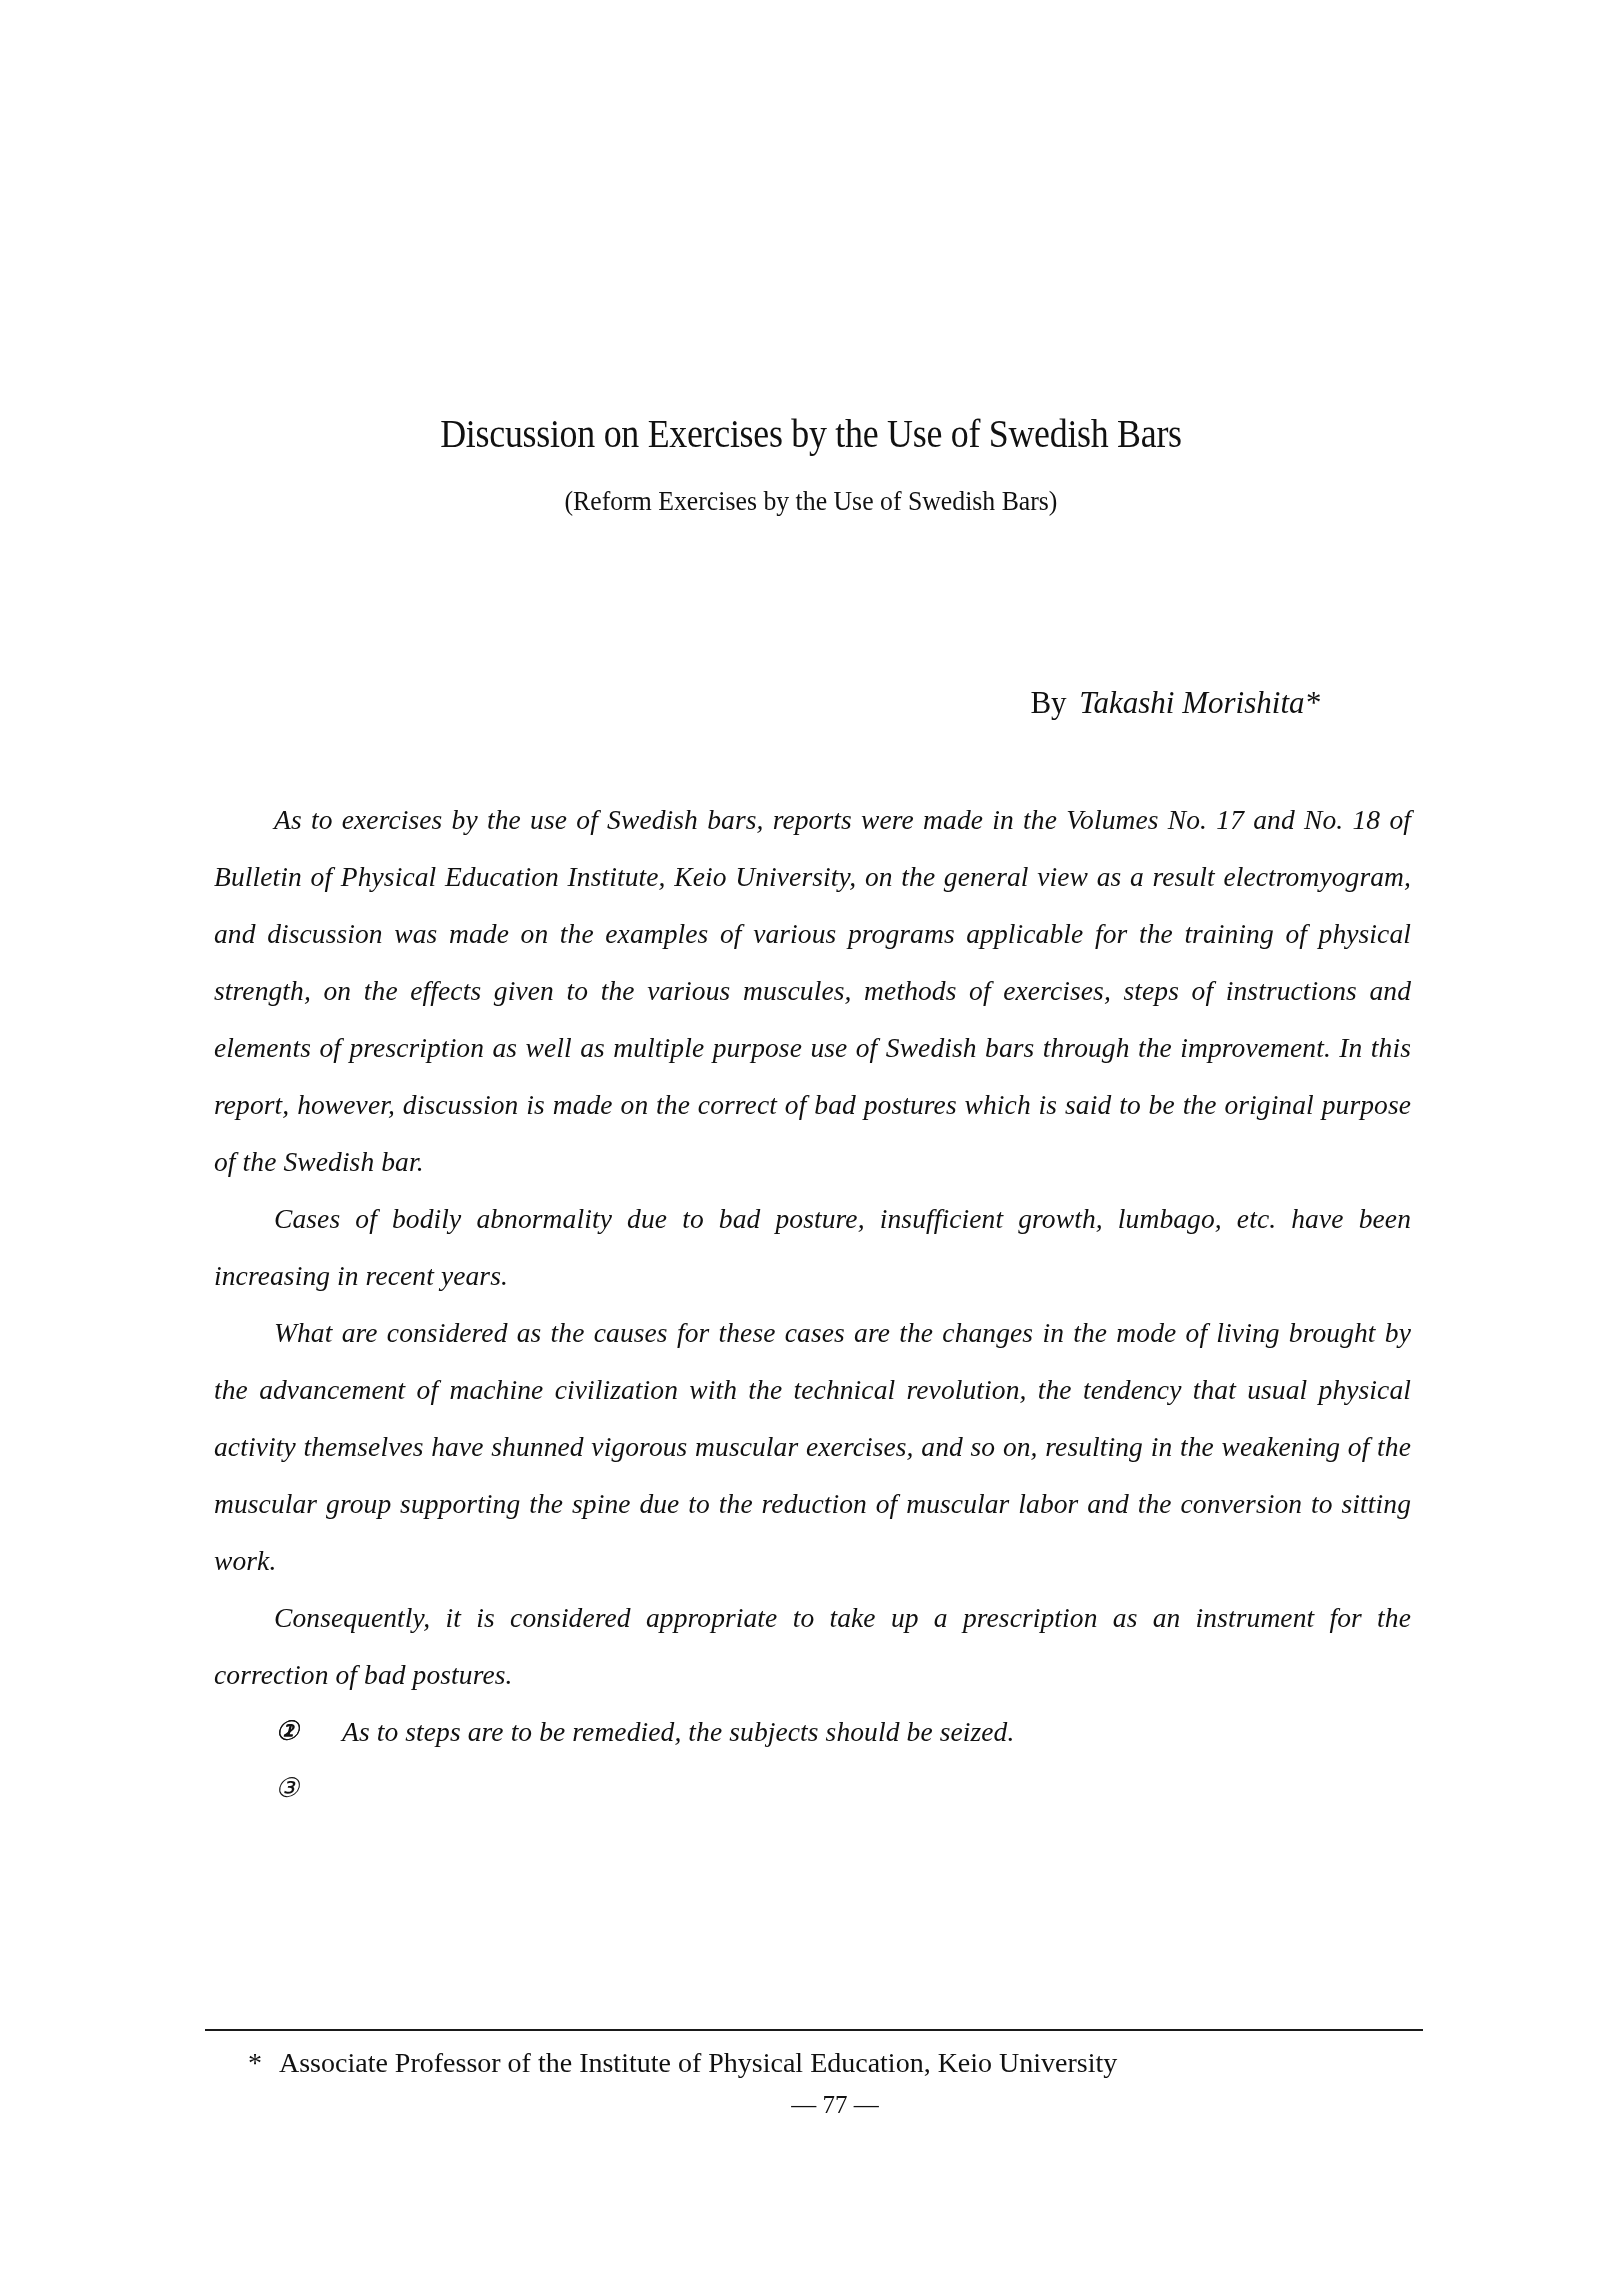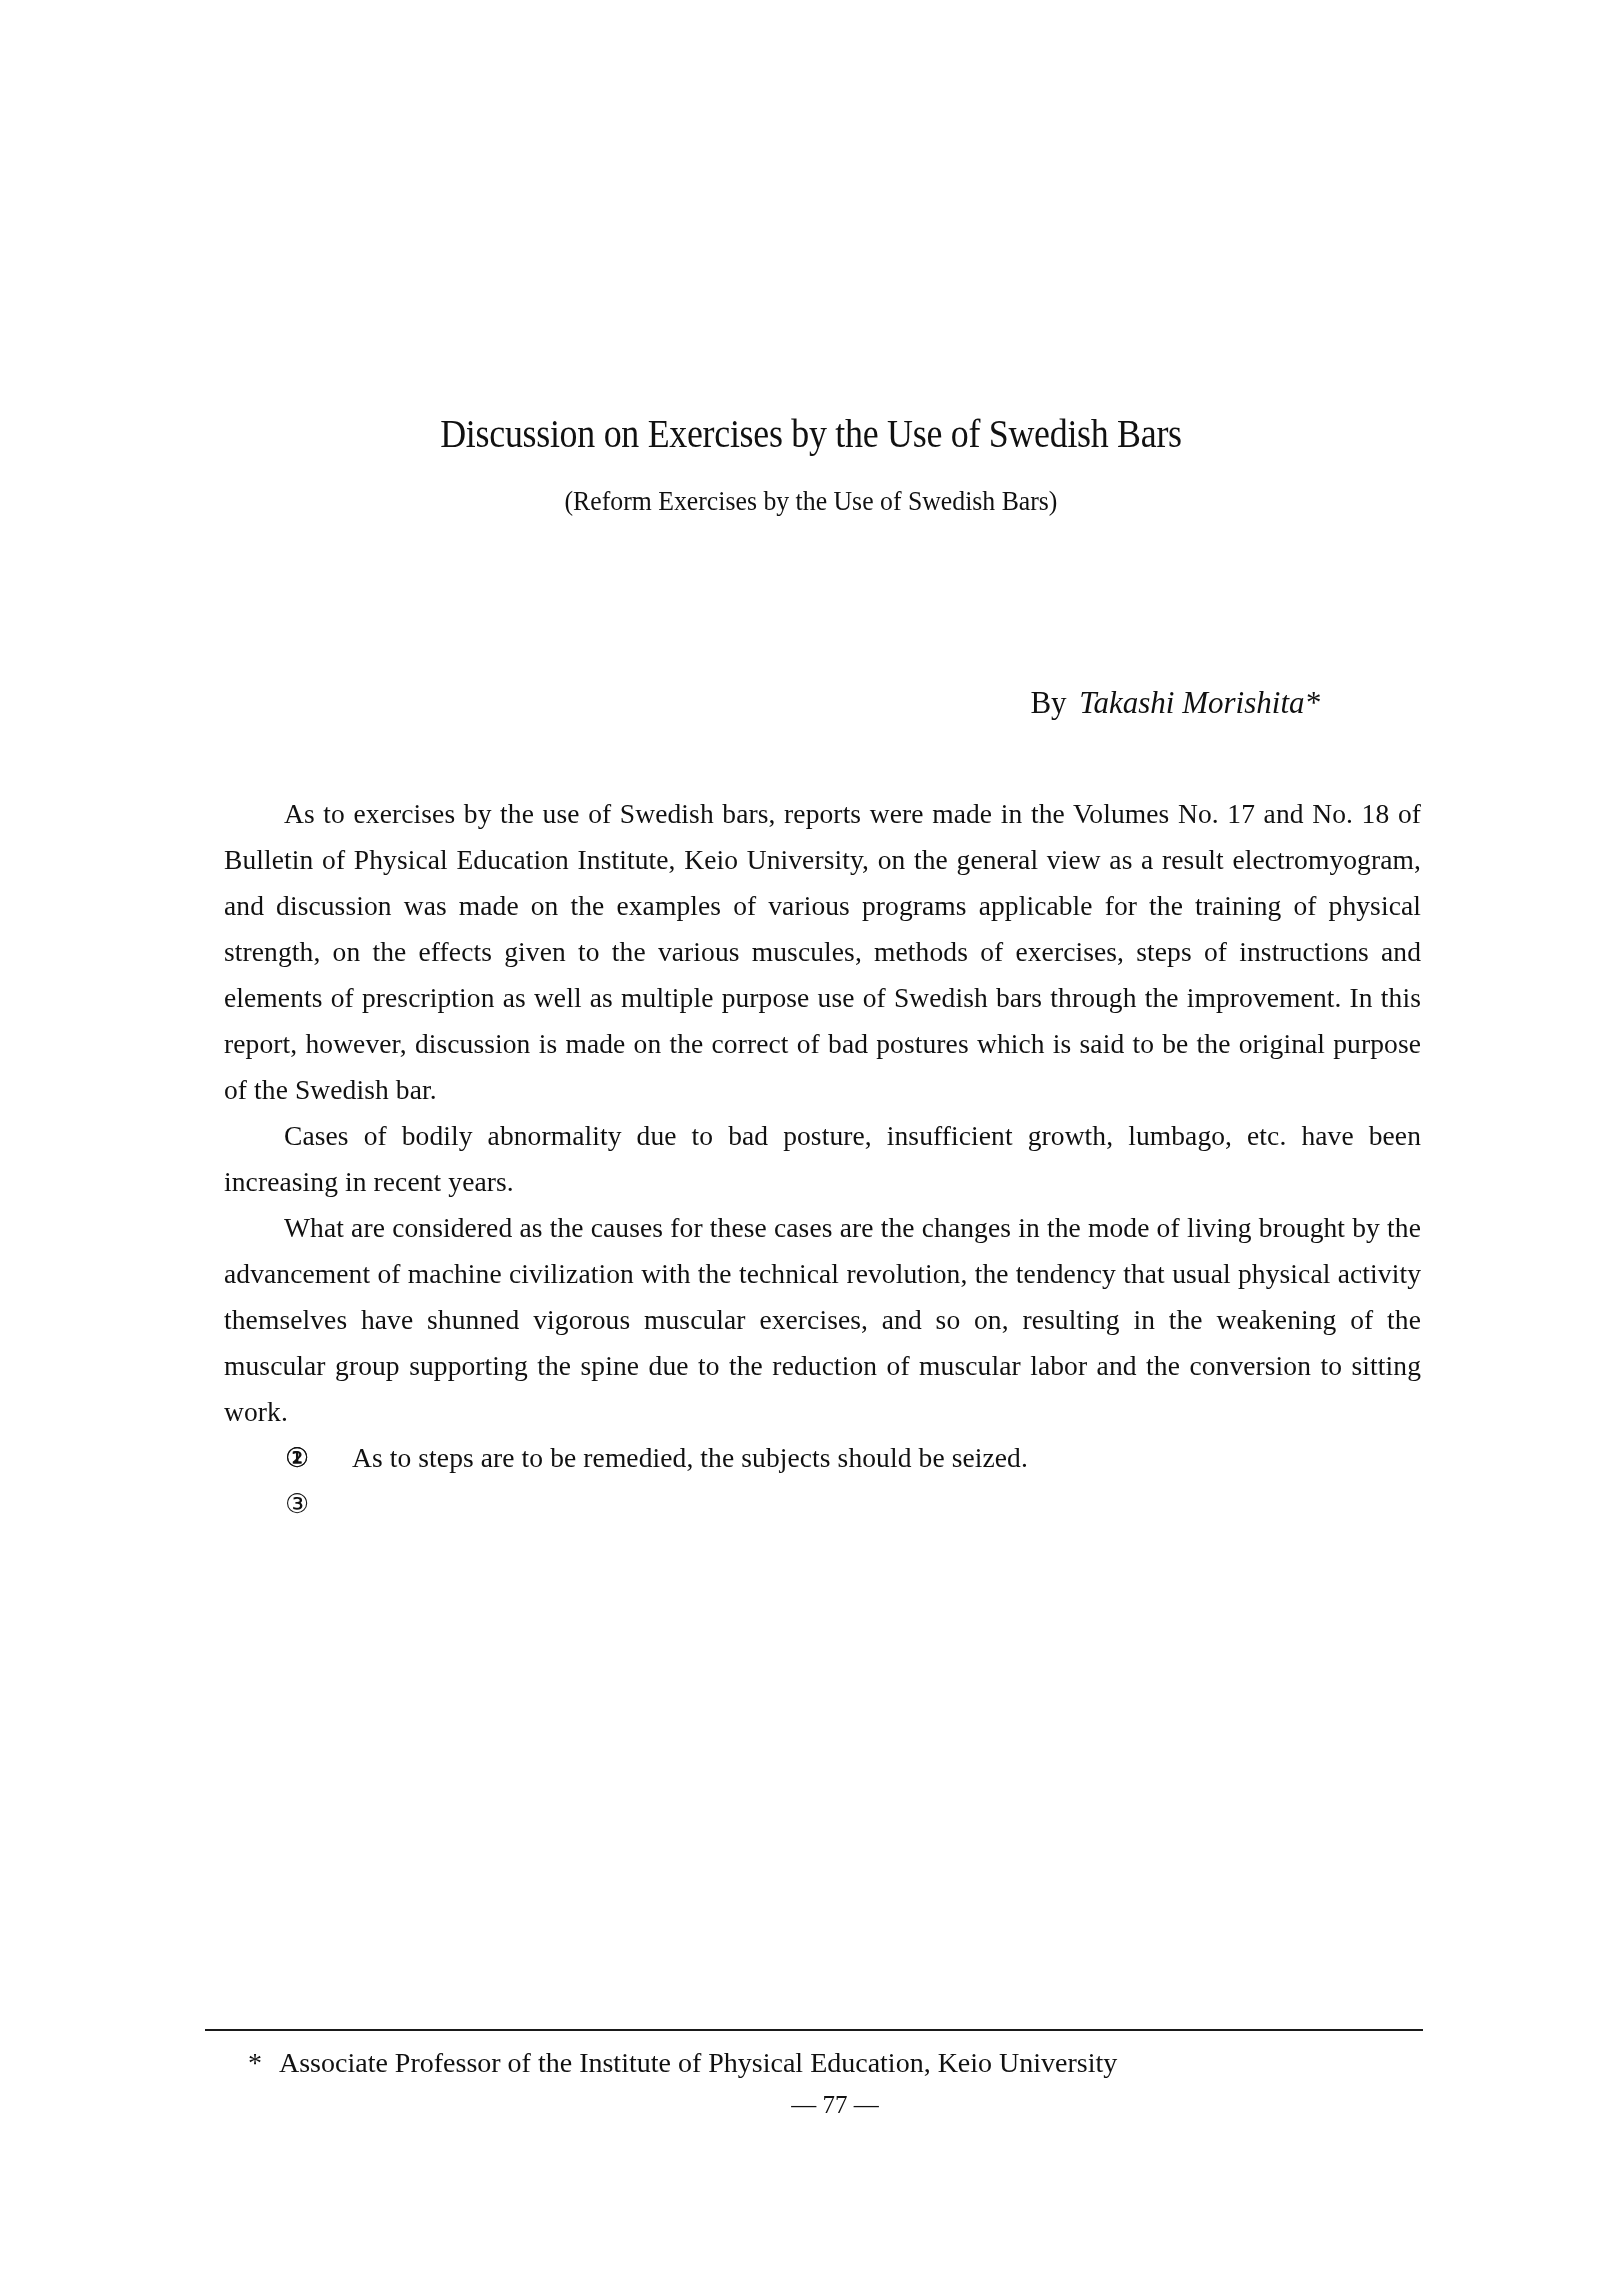--- a/index.html
+++ b/index.html
@@ -14,23 +14,24 @@
     }
     .subtitle {
       position: absolute; top: 487px; left: 0; width: 1622px; text-align: center;
       font-size: 28px; line-height: 1; transform: scaleX(0.92);
     }
     .byline {
       position: absolute; top: 687px; right: 302px; font-size: 31px; line-height: 1;
     }
     .byline .author { font-style: italic; margin-left: 12.5px; }
     .body-text {
-      position: absolute; top: 791px; left: 224px; width: 1197px;
-      font-size: 27.5px; line-height: 46px; text-align: justify;
+      position: absolute; top: 791px; left: 214px; width: 1197px;
+      font-size: 27.5px; line-height: 57px; text-align: justify;
       letter-spacing: 0.1px;
+      font-style: italic;
     }
     .body-text p { margin: 0; text-indent: 60px; }
     .list { margin: 0; padding: 0; list-style: none; }
     .list li { position: relative; padding-left: 128px; text-indent: 0; }
     .list .marker {
       position: absolute; left: 61px; top: 0; font-size: 27px;
     }
     .rule {
       position: absolute; top: 2029px; left: 205px; width: 1218px; height: 2.3px; background: #1a1a1a;
     }
@@ -50,20 +51,21 @@
 <div class="subtitle">(Reform Exercises by the Use of Swedish Bars)</div>
 
 <div class="byline">
   <span>By</span><span class="author">Takashi Morishita*</span>
 </div>
 
 <div class="body-text">
   <p>As to exercises by the use of Swedish bars, reports were made in the Volumes No. 17 and No. 18 of Bulletin of Physical Education Institute, Keio University, on the general view as a result electromyogram, and discussion was made on the exam­ples of various programs applicable for the training of physical strength, on the effects given to the various muscules, methods of exercises, steps of instructions and elements of prescription as well as multiple purpose use of Swedish bars through the improvement.  In this report, however, discussion is made on the correct of bad postures which is said to be the original purpose of the Swedish bar.</p>
   <p>Cases of bodily abnormality due to bad posture, insufficient growth, lumbago, etc. have been increasing in recent years.</p>
   <p>What are considered as the causes for these cases are the changes in the mode of living brought by the advancement of machine civilization with the technical revolution, the tendency that usual physical activity themselves have shunned vigor­ous muscular exercises, and so on, resulting in the weakening of the muscular group supporting the spine due to the reduction of muscular labor and the conversion to sitting work.</p>
+  <p>Consequently, it is considered appropriate to take up a prescription as an in­strument for the correction of bad postures.</p>
   <ol class="list">
     <li>
       <span class="marker">①</span>
     </li>
     <li>
       <span class="marker">②</span>
       <span>As to steps are to be remedied, the subjects should be seized.</span>
     </li>
     <li>
       <span class="marker">③</span>

